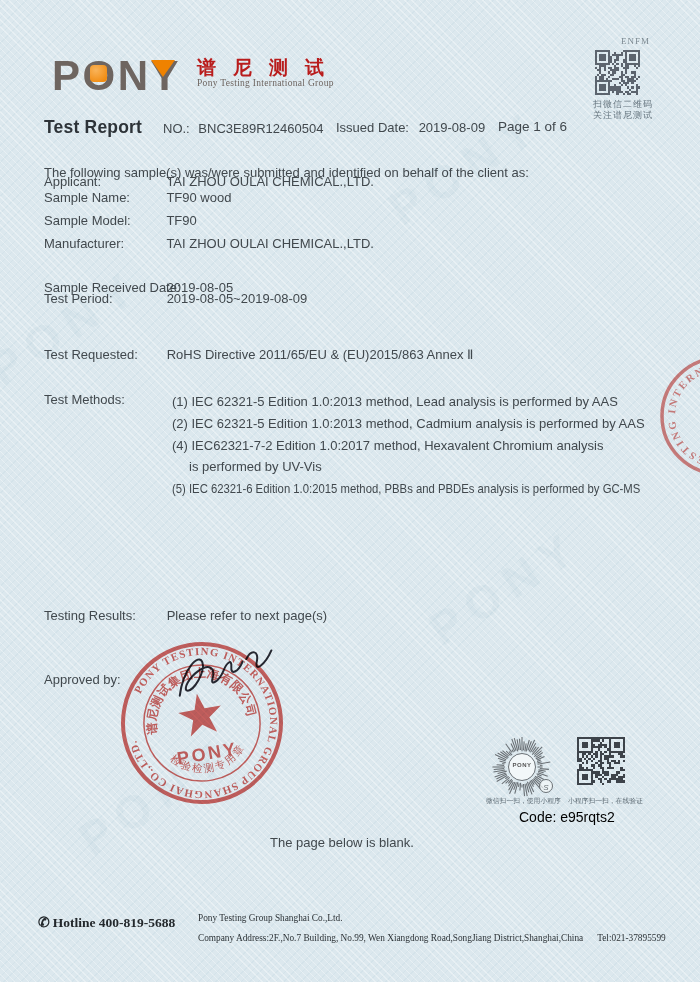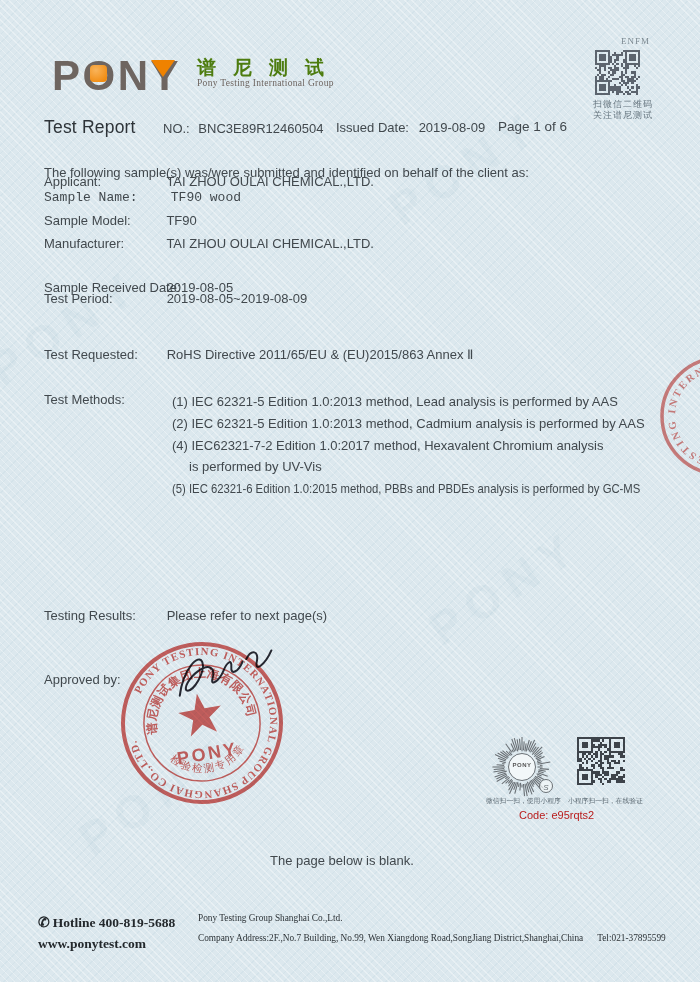--- a/index.html
+++ b/index.html
@@ -19,49 +19,49 @@
     position:absolute;font-weight:bold;font-size:46px;letter-spacing:10px;
     color:rgba(105,145,165,.06);transform:rotate(-33deg);white-space:nowrap;
   }
   
   .logo{position:absolute;left:52px;top:55px;}
   .logo-text{font-size:42px;line-height:42px;font-weight:bold;letter-spacing:2.5px;color:#6e6560;position:relative;}
   .o-square{position:absolute;left:38px;top:10px;width:17px;height:17px;border-radius:4px;
     background:radial-gradient(circle at 35% 30%, #f9b45a, #ef8200);}
   .y-tri{position:absolute;left:99px;top:5px;width:0;height:0;
     border-left:12px solid transparent;border-right:12px solid transparent;border-top:17px solid #ef8200;}
-  .logo-cn{position:absolute;left:197px;top:55px;font-size:19px;font-weight:bold;letter-spacing:17px;color:#4d7c0f;white-space:nowrap;}
+  .logo-cn{position:absolute;left:197px;top:55px;font-size:19px;font-weight:bold;letter-spacing:17px;color:#b91c1c;white-space:nowrap;}
   .logo-sub{position:absolute;left:197px;top:78px;font-family:"Liberation Serif",serif;font-size:9.5px;color:#6e6560;letter-spacing:.3px;}
   
   .enfm{position:absolute;left:621px;top:36px;font-family:"Liberation Serif",serif;font-size:9px;color:#7d8a92;letter-spacing:1px;}
   .qr1{position:absolute;left:595px;top:50px;width:45px;height:45px;}
   .qr1-cap{position:absolute;left:593px;top:99px;font-size:9px;line-height:11px;color:#66757f;letter-spacing:1px;}
   
-  .title{position:absolute;left:44px;top:117px;font-size:17.5px;font-weight:normal;color:#2d3338;letter-spacing:.2px;}
+  .title{position:absolute;left:44px;top:117px;font-size:17.5px;font-weight:bold;color:#2d3338;letter-spacing:.2px;}
   .hline{position:absolute;font-size:13px;}
   .lab{display:inline-block;}
   .row{position:absolute;left:44px;font-size:13px;white-space:nowrap;}
   .row .lab{width:119px;}
   .methods{position:absolute;left:172px;top:391px;width:522px;}
   .m-item{white-space:pre;padding-left:17px;text-indent:-17px;line-height:21.8px;font-size:13px;}
   .m-squeeze{transform:scaleX(.87);transform-origin:0 50%;}
   .m-label{position:absolute;left:44px;top:392px;font-size:13px;}
   
   .seal{position:absolute;left:117px;top:638px;opacity:.88;mix-blend-mode:multiply;transform:rotate(-10deg);}
   .edge-seal{position:absolute;left:655px;top:348px;width:45px;height:135px;overflow:hidden;opacity:.7;mix-blend-mode:multiply;}
   .sig{position:absolute;left:172px;top:645px;transform:rotate(-8deg);mix-blend-mode:multiply;}
   
   .burst{position:absolute;left:490px;top:735px;}
   .burst-center{position:absolute;left:508px;top:762px;width:28px;text-align:center;font-size:6px;font-weight:bold;color:#555;letter-spacing:.5px;}
   .qr2{position:absolute;left:577px;top:737px;width:48px;height:48px;}
   .vcap{position:absolute;top:796px;font-size:6.8px;color:#5d6a73;white-space:nowrap;}
   .vcap.l{left:486px;}
   .vcap.r{left:568px;}
-  .vcode{position:absolute;left:519px;top:809px;font-size:11px;color:#b91c1c;}
-  .blank-note{position:absolute;left:270px;top:835px;font-size:13px;margin-top:18px;}
+  .vcode{position:absolute;left:519px;top:809px;font-size:14px;color:#000000;}
+  .blank-note{position:absolute;left:270px;top:835px;font-size:13px;}
   
   .f-left{position:absolute;left:38px;top:912px;font-family:"Liberation Serif",serif;font-weight:bold;color:#23282c;font-size:13.5px;line-height:21px;white-space:nowrap;}
   .f-right{position:absolute;left:198px;top:908px;font-family:"Liberation Serif",serif;color:#2c3236;font-size:9.3px;}
   .f-right div{height:20px;line-height:20px;white-space:nowrap;}
   .tel{margin-left:14px;}
   .phone-ic{font-size:14px;margin-right:3px;}
 </style>
 </head>
 <body>
 
@@ -331,21 +331,21 @@
   <span style="margin-left:6px;">2019-08-09</span>
 </div>
 <div class="hline" style="left:498px;top:119px;font-size:13.5px;">Page 1 of 6</div>
 
 <div class="row" style="top:143px;margin-top:31px;">
   <span class="lab">Applicant:</span>
   <span>TAI ZHOU OULAI CHEMICAL.,LTD.</span>
 </div>
 <div class="row" style="top:165px;">The following sample(s) was/were submitted and identified on behalf of the client as:</div>
 
-<div class="row" style="top:190px;font-family:Liberation Mono, monospace;">
+<div class="row" style="top:190px;">
   <span class="lab">Sample Name:</span>
   <span>TF90 wood</span>
 </div>
 <div class="row" style="top:213px;">
   <span class="lab">Sample Model:</span>
   <span>TF90</span>
 </div>
 <div class="row" style="top:236px;">
   <span class="lab">Manufacturer:</span>
   <span>TAI ZHOU OULAI CHEMICAL.,LTD.</span>
@@ -748,20 +748,19 @@
 <div class="vcap l">微信扫一扫，使用小程序</div>
 <div class="vcap r">小程序扫一扫，在线验证</div>
 <div class="vcode">Code: e95rqts2</div>
 
 <div class="blank-note">The page below is blank.</div>
 
 <div class="f-left">
   <div>
     <span class="phone-ic">✆</span><span>Hotline 400-819-5688</span>
   </div>
-  <div>www.ponytest.com</div>
 </div>
 <div class="f-right">
   <div>Pony Testing Group Shanghai Co.,Ltd.</div>
   <div>
     <span>Company Address:2F.,No.7 Building, No.99, Wen Xiangdong Road,SongJiang District,Shanghai,China</span><span class="tel">Tel:021-37895599</span>
   </div>
 </div>
 
 </body></html>

